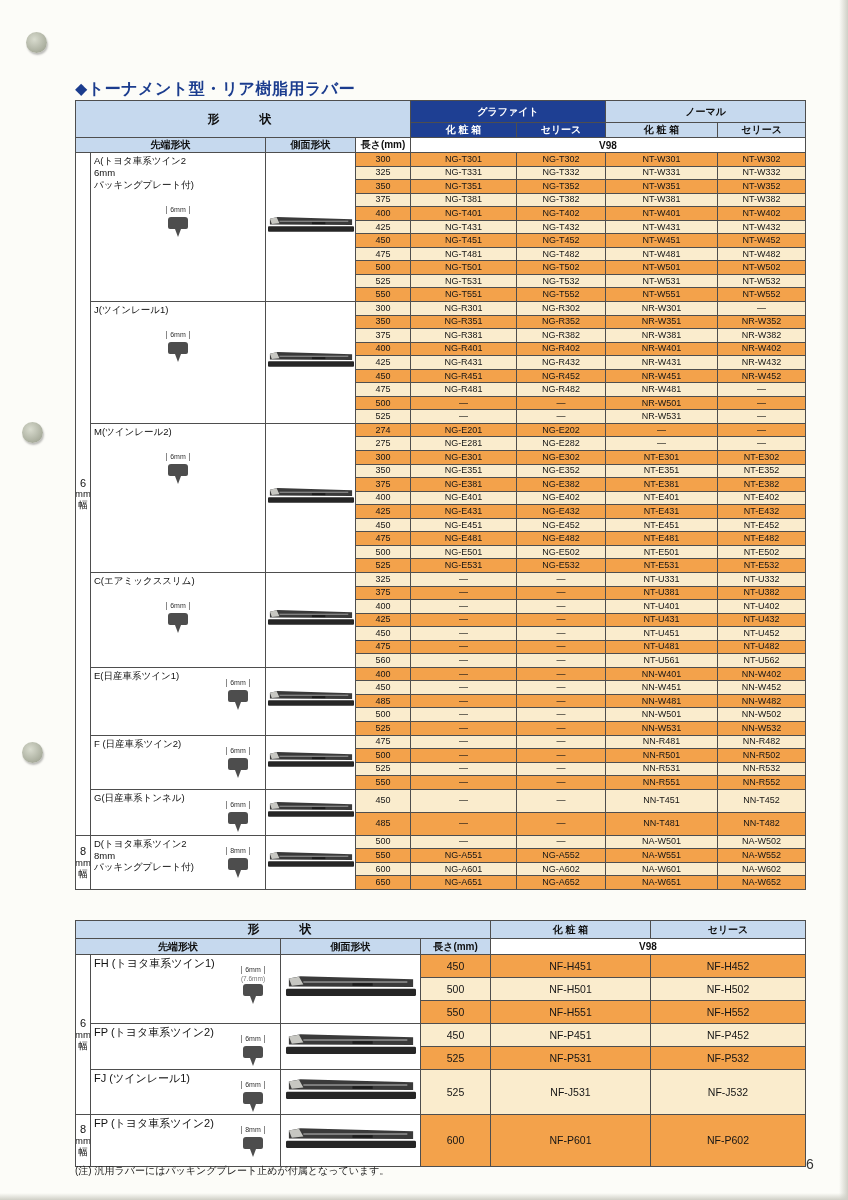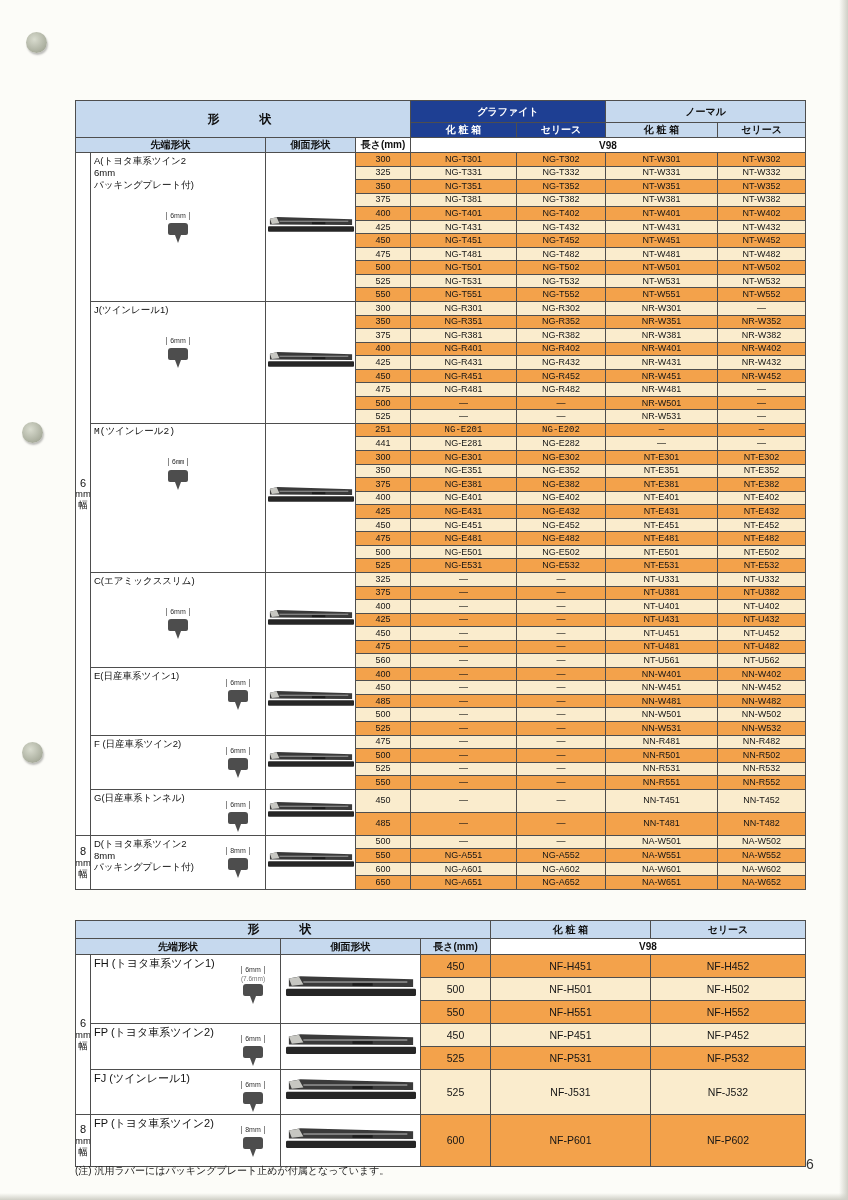--- a/index.html
+++ b/index.html
@@ -41,21 +41,21 @@
   .c{background:#faeccd;}
   .len,.part{text-align:center;font-size:9px;color:#151515;line-height:1;}
   #table2 .len,#table2 .part{font-size:10.5px;}
 
   .wcol{background:#fff;}
   .wstack{display:flex;flex-direction:column;align-items:center;justify-content:center;
           font-size:9.5px;line-height:1.15;color:#111;}
   .wstack span:first-child{font-size:11px;}
 
   .tipcell{background:#fff;vertical-align:top;padding:2px 3px;}
-  .tipwrap{display:flex;flex-direction:column;gap:6px;}
+  .tipwrap{display:flex;flex-direction:column;}
   .tipwrap.row{flex-direction:row;justify-content:space-between;align-items:flex-start;}
   .tiplabel{font-size:9.5px;line-height:1.25;white-space:pre-line;color:#111;}
   #table2 .tiplabel{font-size:11px;}
   .tipicon{width:36px;text-align:center;flex:0 0 auto;}
   .tipwrap:not(.row) .tipicon{align-self:center;margin-top:7px;}
   .tipwrap.row .tipicon{margin:1px 6px 0 0;}
   .dim{display:inline-block;font-size:7px;line-height:1.2;color:#333;
        border-left:1px solid #888;border-right:1px solid #888;padding:0 3px;}
   .dimsub{font-size:6.5px;color:#777;line-height:1;}
   .tipshape{width:20px;height:12px;background:#4d4d4d;border-radius:3px 3px 2px 2px;margin:1px auto 0;}
@@ -70,20 +70,21 @@
 </head>
 <body>
 
 <div class="page">
   <div class="hole" style="left:26px;top:32px;"></div>
   <div class="hole" style="left:22px;top:422px;"></div>
   <div class="hole" style="left:22px;top:742px;"></div>
   <div class="ghost"></div>
 
 
+  <div class="sec-title" id="sec1-title">◆トーナメント型・リア樹脂用ラバー</div>
   <table id="table1">
       <colgroup>
         <col style="width: 15px;">
         <col style="width: 175px;">
         <col style="width: 90px;">
         <col style="width: 55px;">
         <col style="width: 106px;">
         <col style="width: 89px;">
         <col style="width: 112px;">
         <col style="width: 88px;">
@@ -276,42 +277,42 @@
           <td class="part o">NR-W501</td>
           <td class="part o">—</td>
         </tr>
         <tr style="height: 13.55px;">
           <td class="len c">525</td>
           <td class="part c">—</td>
           <td class="part c">—</td>
           <td class="part c">NR-W531</td>
           <td class="part c">—</td>
         </tr>
-        <tr style="height: 13.55px; font-family: Liberation Mono, monospace;">
+        <tr style="height: 13.55px;">
           <td class="tipcell" rowspan="11">
             <div class="tipwrap">
               <div class="tiplabel">M(ツインレール2)</div>
               <div class="tipicon"><div class="dim">6mm</div><div class="tipshape"></div><div class="tiparrow"></div></div>
             </div>
           </td>
           <td class="sidecell" rowspan="11"><svg width="86" height="18" viewBox="0 0 90 20" preserveAspectRatio="none">
               <polygon points="2,3 10,1 88,3.5 88,10 2,9.5" fill="#3a3a3a"></polygon>
               <polygon points="2,3 9,1.5 12,8 4,9" fill="#c7c7c2"></polygon>
               <rect x="12" y="5.2" width="72" height="1.3" fill="#8f8f8f"></rect>
               <rect x="46" y="6.8" width="14" height="2.2" fill="#1c1c1c"></rect>
               <rect x="0" y="11.5" width="90" height="6" rx="1" fill="#262626"></rect>
             </svg></td>
-          <td class="len o">251</td>
+          <td class="len o">274</td>
           <td class="part o">NG-E201</td>
           <td class="part o">NG-E202</td>
           <td class="part o">—</td>
           <td class="part o">—</td>
         </tr>
         <tr style="height: 13.55px;">
-          <td class="len c">441</td>
+          <td class="len c">275</td>
           <td class="part c">NG-E281</td>
           <td class="part c">NG-E282</td>
           <td class="part c">—</td>
           <td class="part c">—</td>
         </tr>
         <tr style="height: 13.55px;">
           <td class="len o">300</td>
           <td class="part o">NG-E301</td>
           <td class="part o">NG-E302</td>
           <td class="part o">NT-E301</td>

